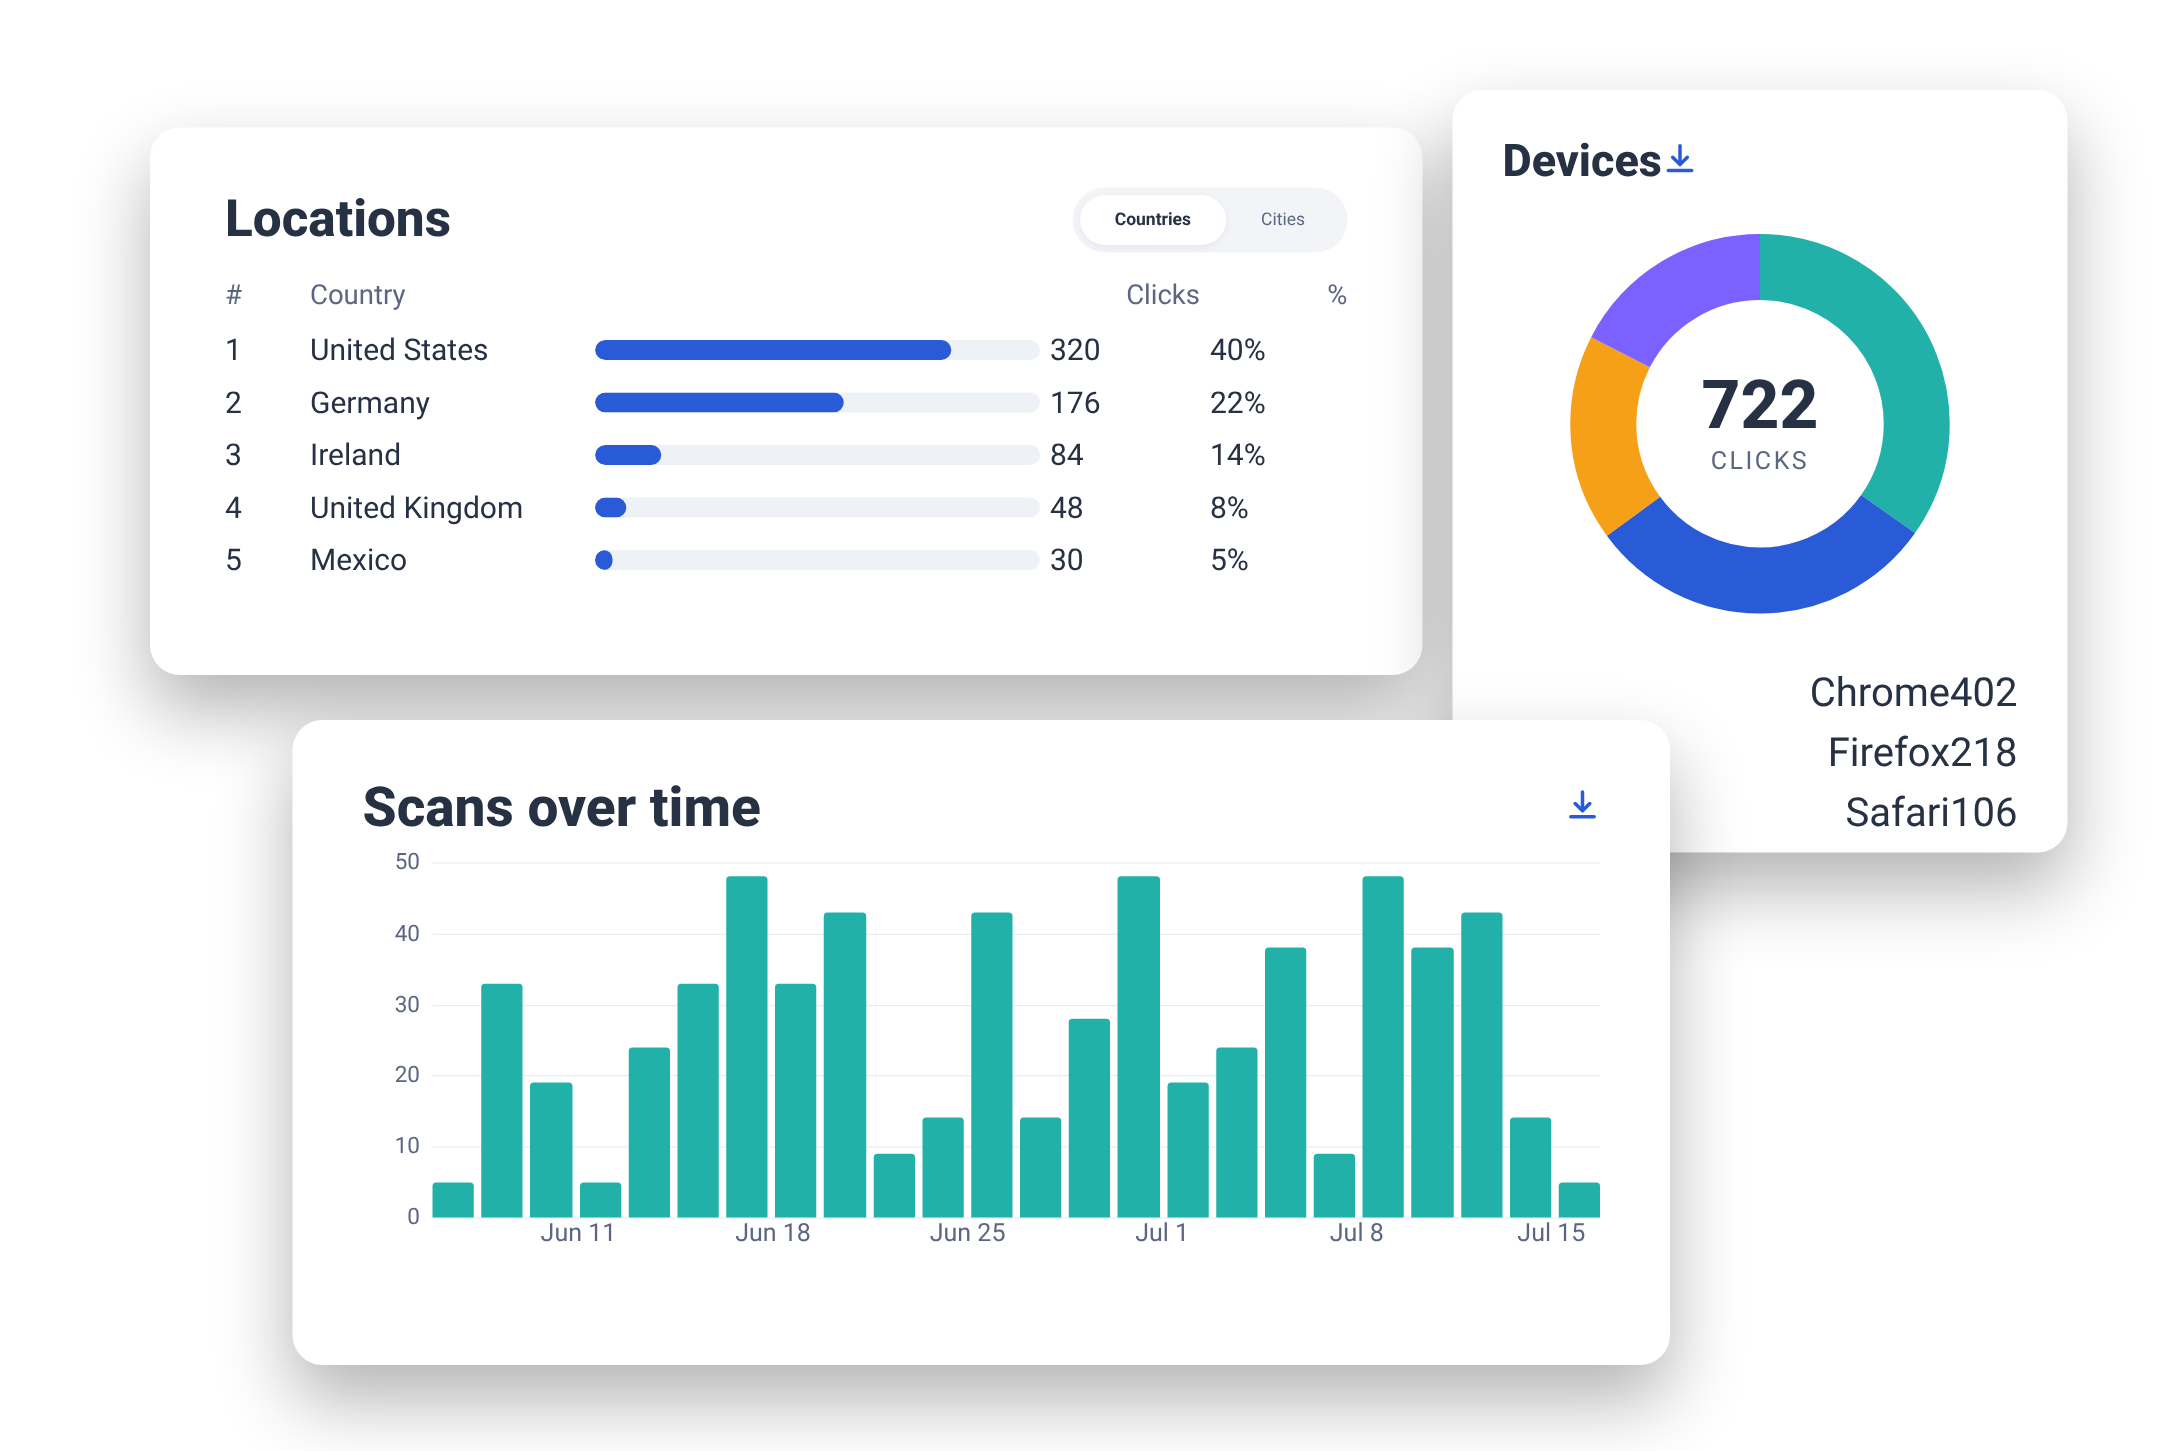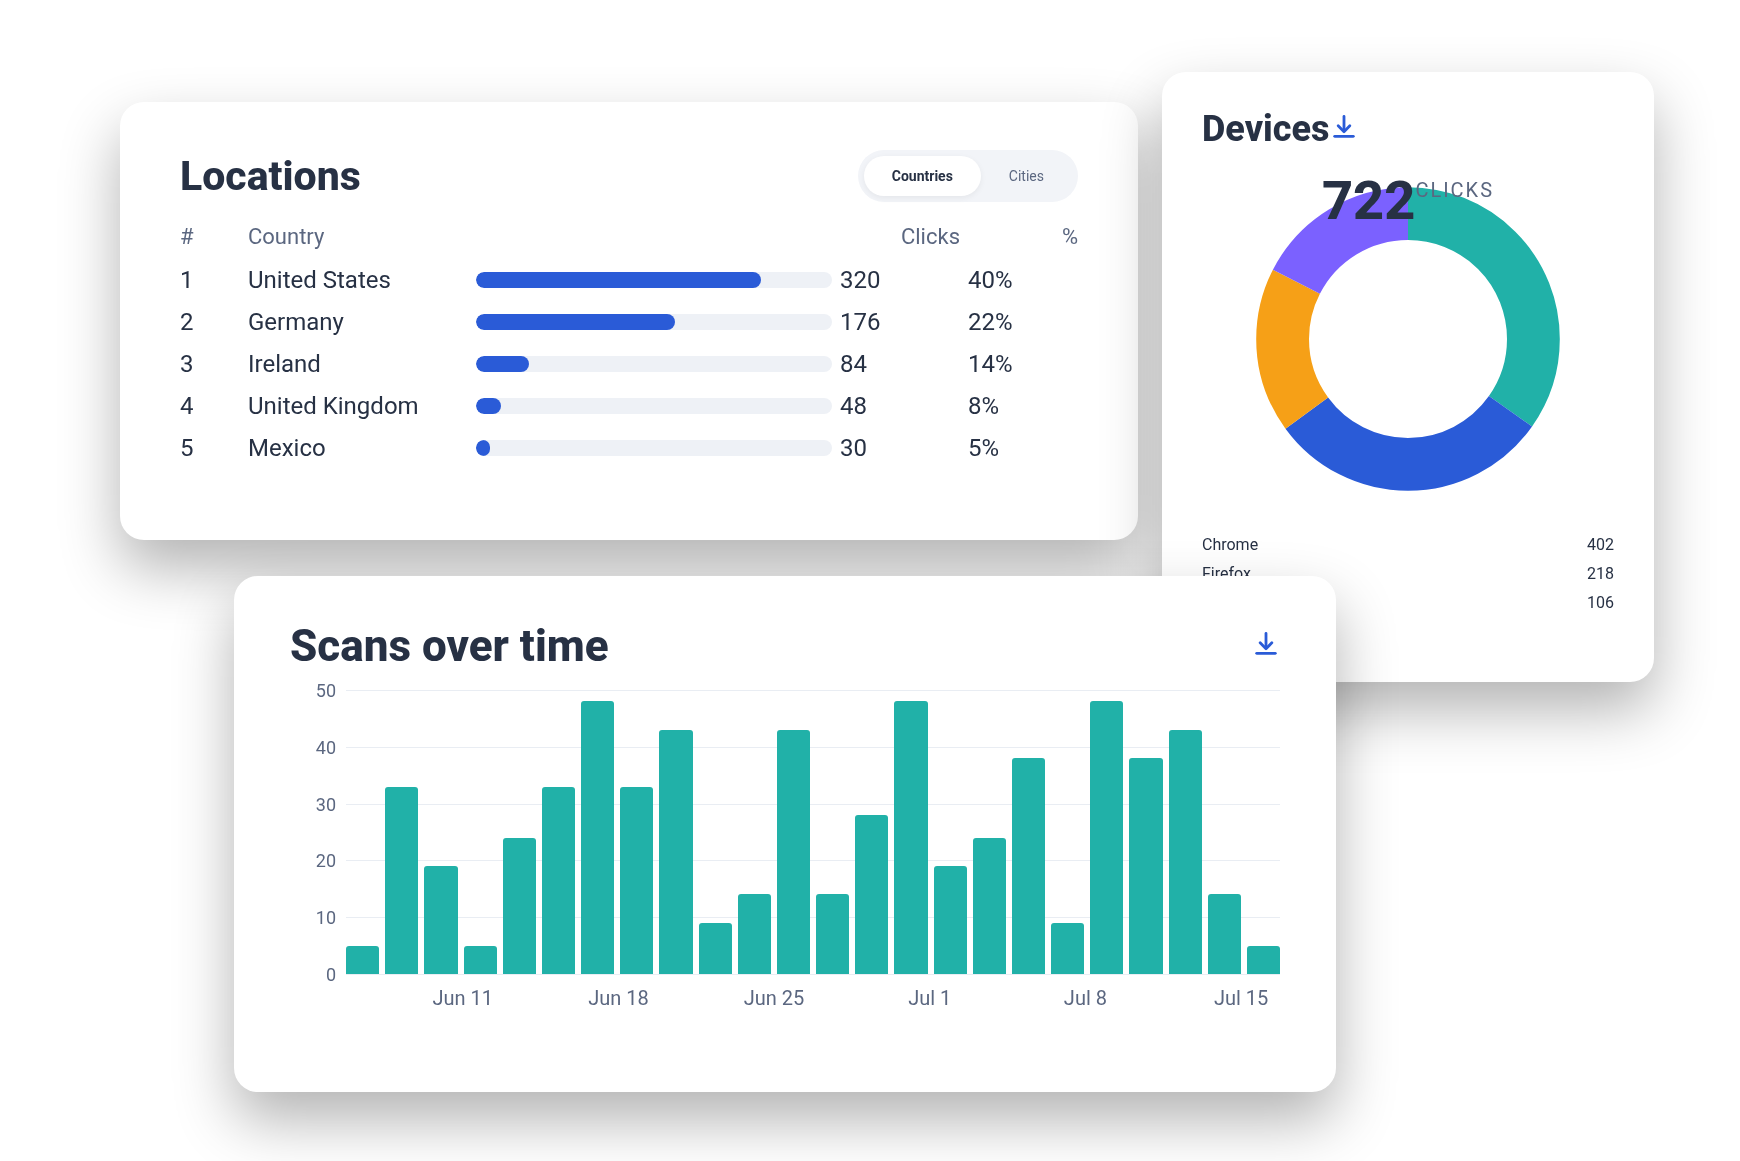--- a/index.html
+++ b/index.html
@@ -32,35 +32,35 @@
   .row .num,.row .pct{text-align:left}
   .bar-track{height:16px;border-radius:100px;background:var(--bar-track);position:relative;overflow:hidden}
   .bar-fill{position:absolute;inset:0 auto 0 0;background:var(--blue);border-radius:100px}
   
   #devices{left:1162px;top:72px;width:492px;height:610px;padding:36px 40px 0;overflow:hidden}
   #devices .head{display:flex;align-items:center;justify-content:flex-start}
   #devices h2{font-size:36px}
   .dl-icon{width:28px;height:28px;color:var(--blue);cursor:pointer}
   .donut-wrap{position:relative;width:330px;height:330px;margin:24px auto 26px}
   .donut-wrap svg{width:100%;height:100%;transform:rotate(-90deg)}
-  .donut-center{position:absolute;inset:0;display:flex;flex-direction:row;justify-content:center}
+  .donut-center{position:absolute;inset:0;display:flex;flex-direction:column;align-items:center;justify-content:center}
   .donut-center .big{font-size:54px;font-weight:800;color:var(--ink);line-height:1}
   .donut-center .small{font-size:20px;letter-spacing:2px;color:var(--ink-soft);margin-top:4px}
-  .dev-list .drow{display:flex;justify-content:space-between;font-size:16px;color:var(--ink);padding:5px 0}
+  .dev-list .drow{display:flex;justify-content:flex-end;font-size:32px;color:var(--ink);padding:5px 0}
   
   #scans{left:234px;top:576px;width:1102px;height:516px;padding:44px 56px 30px;z-index:3}
   #scans .head{display:flex;align-items:center;justify-content:space-between;margin-bottom:18px}
   #scans h2{font-size:44px}
   .barchart{position:relative;height:330px;padding-left:56px}
   .grid-lines{position:absolute;left:56px;right:0;top:0;bottom:46px}
   .gl{position:absolute;left:0;right:0;border-top:1px solid #e9edf3}
   .ylab{position:absolute;left:0;width:46px;text-align:right;font-size:18px;color:var(--ink-soft);transform:translateY(-50%)}
   .bars{position:absolute;left:56px;right:0;top:0;bottom:46px;display:flex;align-items:flex-end;gap:6px}
   .bar{flex:1;background:var(--teal);border-radius:3px 3px 0 0}
-  .xaxis{position:absolute;left:56px;right:0;bottom:0;height:44px}
+  .xaxis{position:absolute;left:56px;right:0;bottom:12px;height:44px}
   .xlab{position:absolute;top:10px;font-size:20px;color:var(--ink-soft);transform:translateX(-50%);white-space:nowrap}
 </style>
 </head>
 <body>
 
 <section id="locations" class="card">
   <div class="head">
     <h2>Locations</h2>
     <div class="seg">
       <button class="active">Countries</button>

